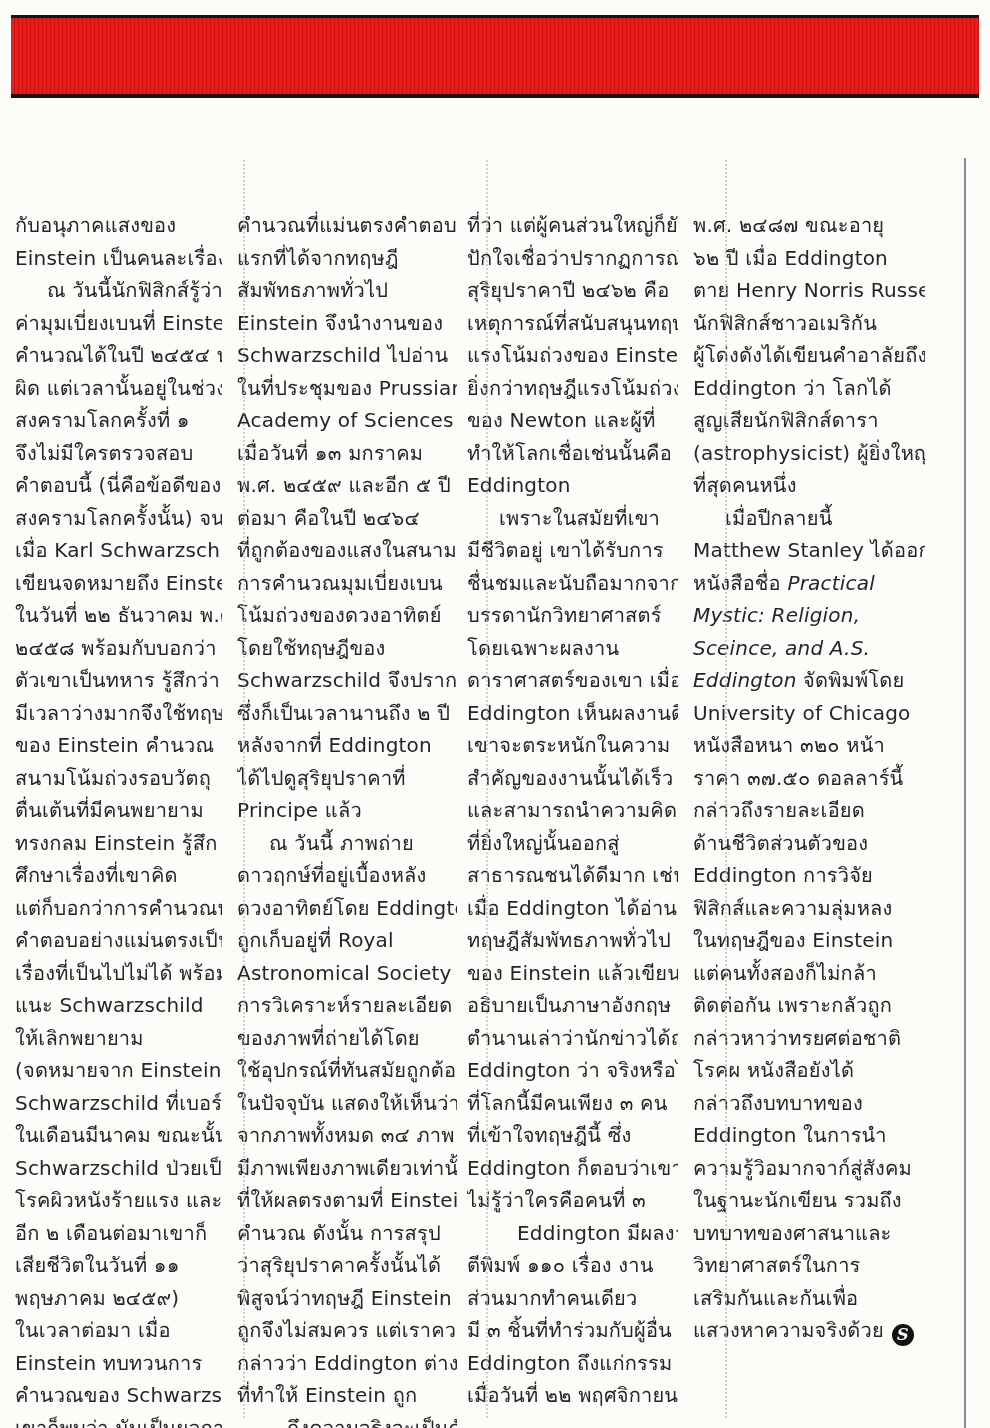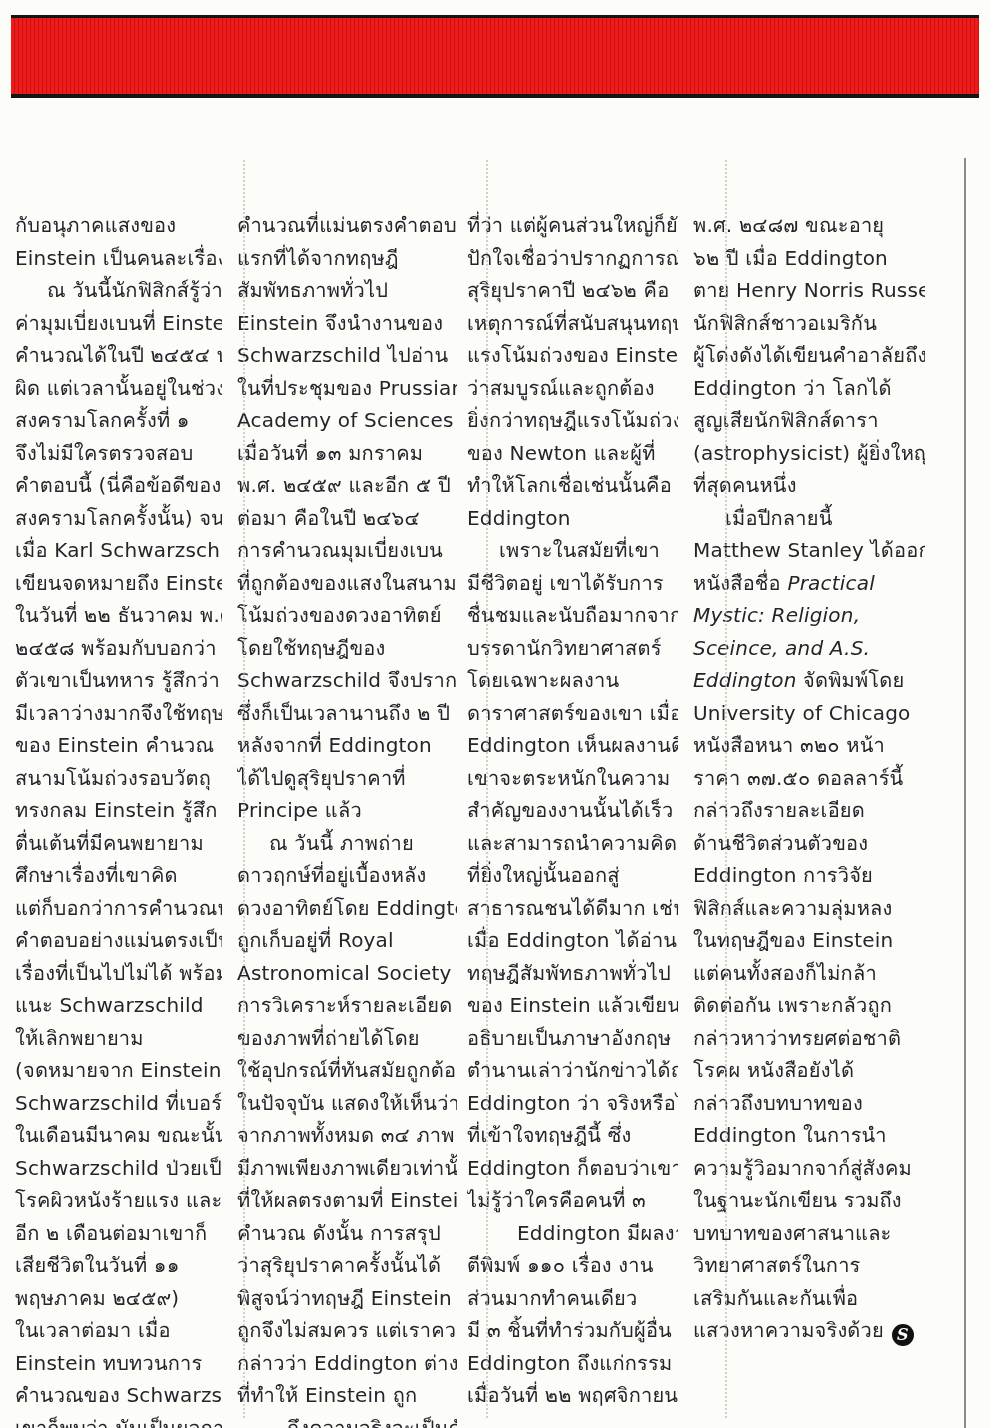--- a/index.html
+++ b/index.html
@@ -73,22 +73,22 @@
         <div class="line">คำตอบนี้ (นี่คือข้อดีของ</div>
         <div class="line">สงครามโลกครั้งนั้น)  จน</div>
         <div class="line">เมื่อ Karl Schwarzschild</div>
         <div class="line">เขียนจดหมายถึง Einstein</div>
         <div class="line">ในวันที่ ๒๒ ธันวาคม พ.ศ.</div>
         <div class="line">๒๔๕๘ พร้อมกับบอกว่า</div>
         <div class="line">ตัวเขาเป็นทหาร รู้สึกว่า</div>
         <div class="line">มีเวลาว่างมากจึงใช้ทฤษฎี</div>
         <div class="line">ของ Einstein คำนวณ</div>
         <div class="line">สนามโน้มถ่วงรอบวัตถุ</div>
+        <div class="line">ตื่นเต้นที่มีคนพยายาม</div>
         <div class="line">ทรงกลม  Einstein รู้สึก</div>
-        <div class="line">ตื่นเต้นที่มีคนพยายาม</div>
         <div class="line">ศึกษาเรื่องที่เขาคิด</div>
         <div class="line">แต่ก็บอกว่าการคำนวณหา</div>
         <div class="line">คำตอบอย่างแม่นตรงเป็น</div>
         <div class="line">เรื่องที่เป็นไปไม่ได้ พร้อม</div>
         <div class="line">แนะ Schwarzschild</div>
         <div class="line">ให้เลิกพยายาม</div>
         <div class="line">(จดหมายจาก Einstein ถึง</div>
         <div class="line">Schwarzschild ที่เบอร์ลิน</div>
         <div class="line">ในเดือนมีนาคม ขณะนั้น</div>
         <div class="line">Schwarzschild ป่วยเป็น</div>
@@ -105,22 +105,22 @@
         <div class="line">คำนวณที่แม่นตรงคำตอบ</div>
         <div class="line">แรกที่ได้จากทฤษฎี</div>
         <div class="line">สัมพัทธภาพทั่วไป</div>
         <div class="line">Einstein จึงนำงานของ</div>
         <div class="line">Schwarzschild ไปอ่าน</div>
         <div class="line">ในที่ประชุมของ Prussian</div>
         <div class="line">Academy of Sciences</div>
         <div class="line">เมื่อวันที่ ๑๓ มกราคม</div>
         <div class="line">พ.ศ. ๒๔๕๙  และอีก ๕ ปี</div>
         <div class="line">ต่อมา คือในปี ๒๔๖๔</div>
+        <div class="line">ที่ถูกต้องของแสงในสนาม</div>
         <div class="line">การคำนวณมุมเบี่ยงเบน</div>
-        <div class="line">ที่ถูกต้องของแสงในสนาม</div>
         <div class="line">โน้มถ่วงของดวงอาทิตย์</div>
         <div class="line">โดยใช้ทฤษฎีของ</div>
         <div class="line">Schwarzschild จึงปรากฏ</div>
         <div class="line">ซึ่งก็เป็นเวลานานถึง ๒ ปี</div>
         <div class="line">หลังจากที่ Eddington</div>
         <div class="line">ได้ไปดูสุริยุปราคาที่</div>
         <div class="line">Principe แล้ว</div>
         <div class="line ind1">ณ วันนี้ ภาพถ่าย</div>
         <div class="line">ดาวฤกษ์ที่อยู่เบื้องหลัง</div>
         <div class="line">ดวงอาทิตย์โดย Eddington</div>
@@ -140,21 +140,20 @@
         <div class="line">กล่าวว่า Eddington ต่างหาก</div>
         <div class="line">ที่ทำให้ Einstein ถูก</div>
         <div class="line ind2">ถึงความจริงจะเป็นดัง</div>
       </div>
     <div class="col col3">
         <div class="line">ที่ว่า แต่ผู้คนส่วนใหญ่ก็ยัง</div>
         <div class="line">ปักใจเชื่อว่าปรากฏการณ์</div>
         <div class="line">สุริยุปราคาปี ๒๔๖๒ คือ</div>
         <div class="line">เหตุการณ์ที่สนับสนุนทฤษฎี</div>
         <div class="line">แรงโน้มถ่วงของ Einstein</div>
-        <div class="line">ว่าสมบูรณ์และถูกต้อง</div>
         <div class="line">ยิ่งกว่าทฤษฎีแรงโน้มถ่วง</div>
         <div class="line">ของ Newton  และผู้ที่</div>
         <div class="line">ทำให้โลกเชื่อเช่นนั้นคือ</div>
         <div class="line">Eddington</div>
         <div class="line ind1">เพราะในสมัยที่เขา</div>
         <div class="line">มีชีวิตอยู่ เขาได้รับการ</div>
         <div class="line">ชื่นชมและนับถือมากจาก</div>
         <div class="line">บรรดานักวิทยาศาสตร์</div>
         <div class="line">โดยเฉพาะผลงาน</div>
         <div class="line">ดาราศาสตร์ของเขา  เมื่อ</div>
@@ -163,20 +162,21 @@
         <div class="line">สำคัญของงานนั้นได้เร็ว</div>
         <div class="line">และสามารถนำความคิด</div>
         <div class="line">ที่ยิ่งใหญ่นั้นออกสู่</div>
         <div class="line">สาธารณชนได้ดีมาก เช่น</div>
         <div class="line">เมื่อ Eddington ได้อ่าน</div>
         <div class="line">ทฤษฎีสัมพัทธภาพทั่วไป</div>
         <div class="line">ของ Einstein แล้วเขียน</div>
         <div class="line">อธิบายเป็นภาษาอังกฤษ</div>
         <div class="line">ตำนานเล่าว่านักข่าวได้ถาม</div>
         <div class="line">Eddington ว่า จริงหรือไม่</div>
+        <div class="line">ที่โลกนี้มีคนเพียง ๓ คน</div>
         <div class="line">ที่เข้าใจทฤษฎีนี้ ซึ่ง</div>
         <div class="line">Eddington ก็ตอบว่าเขา</div>
         <div class="line">ไม่รู้ว่าใครคือคนที่ ๓</div>
         <div class="line ind2">Eddington มีผลงาน</div>
         <div class="line">ตีพิมพ์ ๑๑๐ เรื่อง งาน</div>
         <div class="line">ส่วนมากทำคนเดียว</div>
         <div class="line">มี ๓ ชิ้นที่ทำร่วมกับผู้อื่น</div>
         <div class="line">Eddington ถึงแก่กรรม</div>
         <div class="line">เมื่อวันที่ ๒๒ พฤศจิกายน</div>
       </div>

